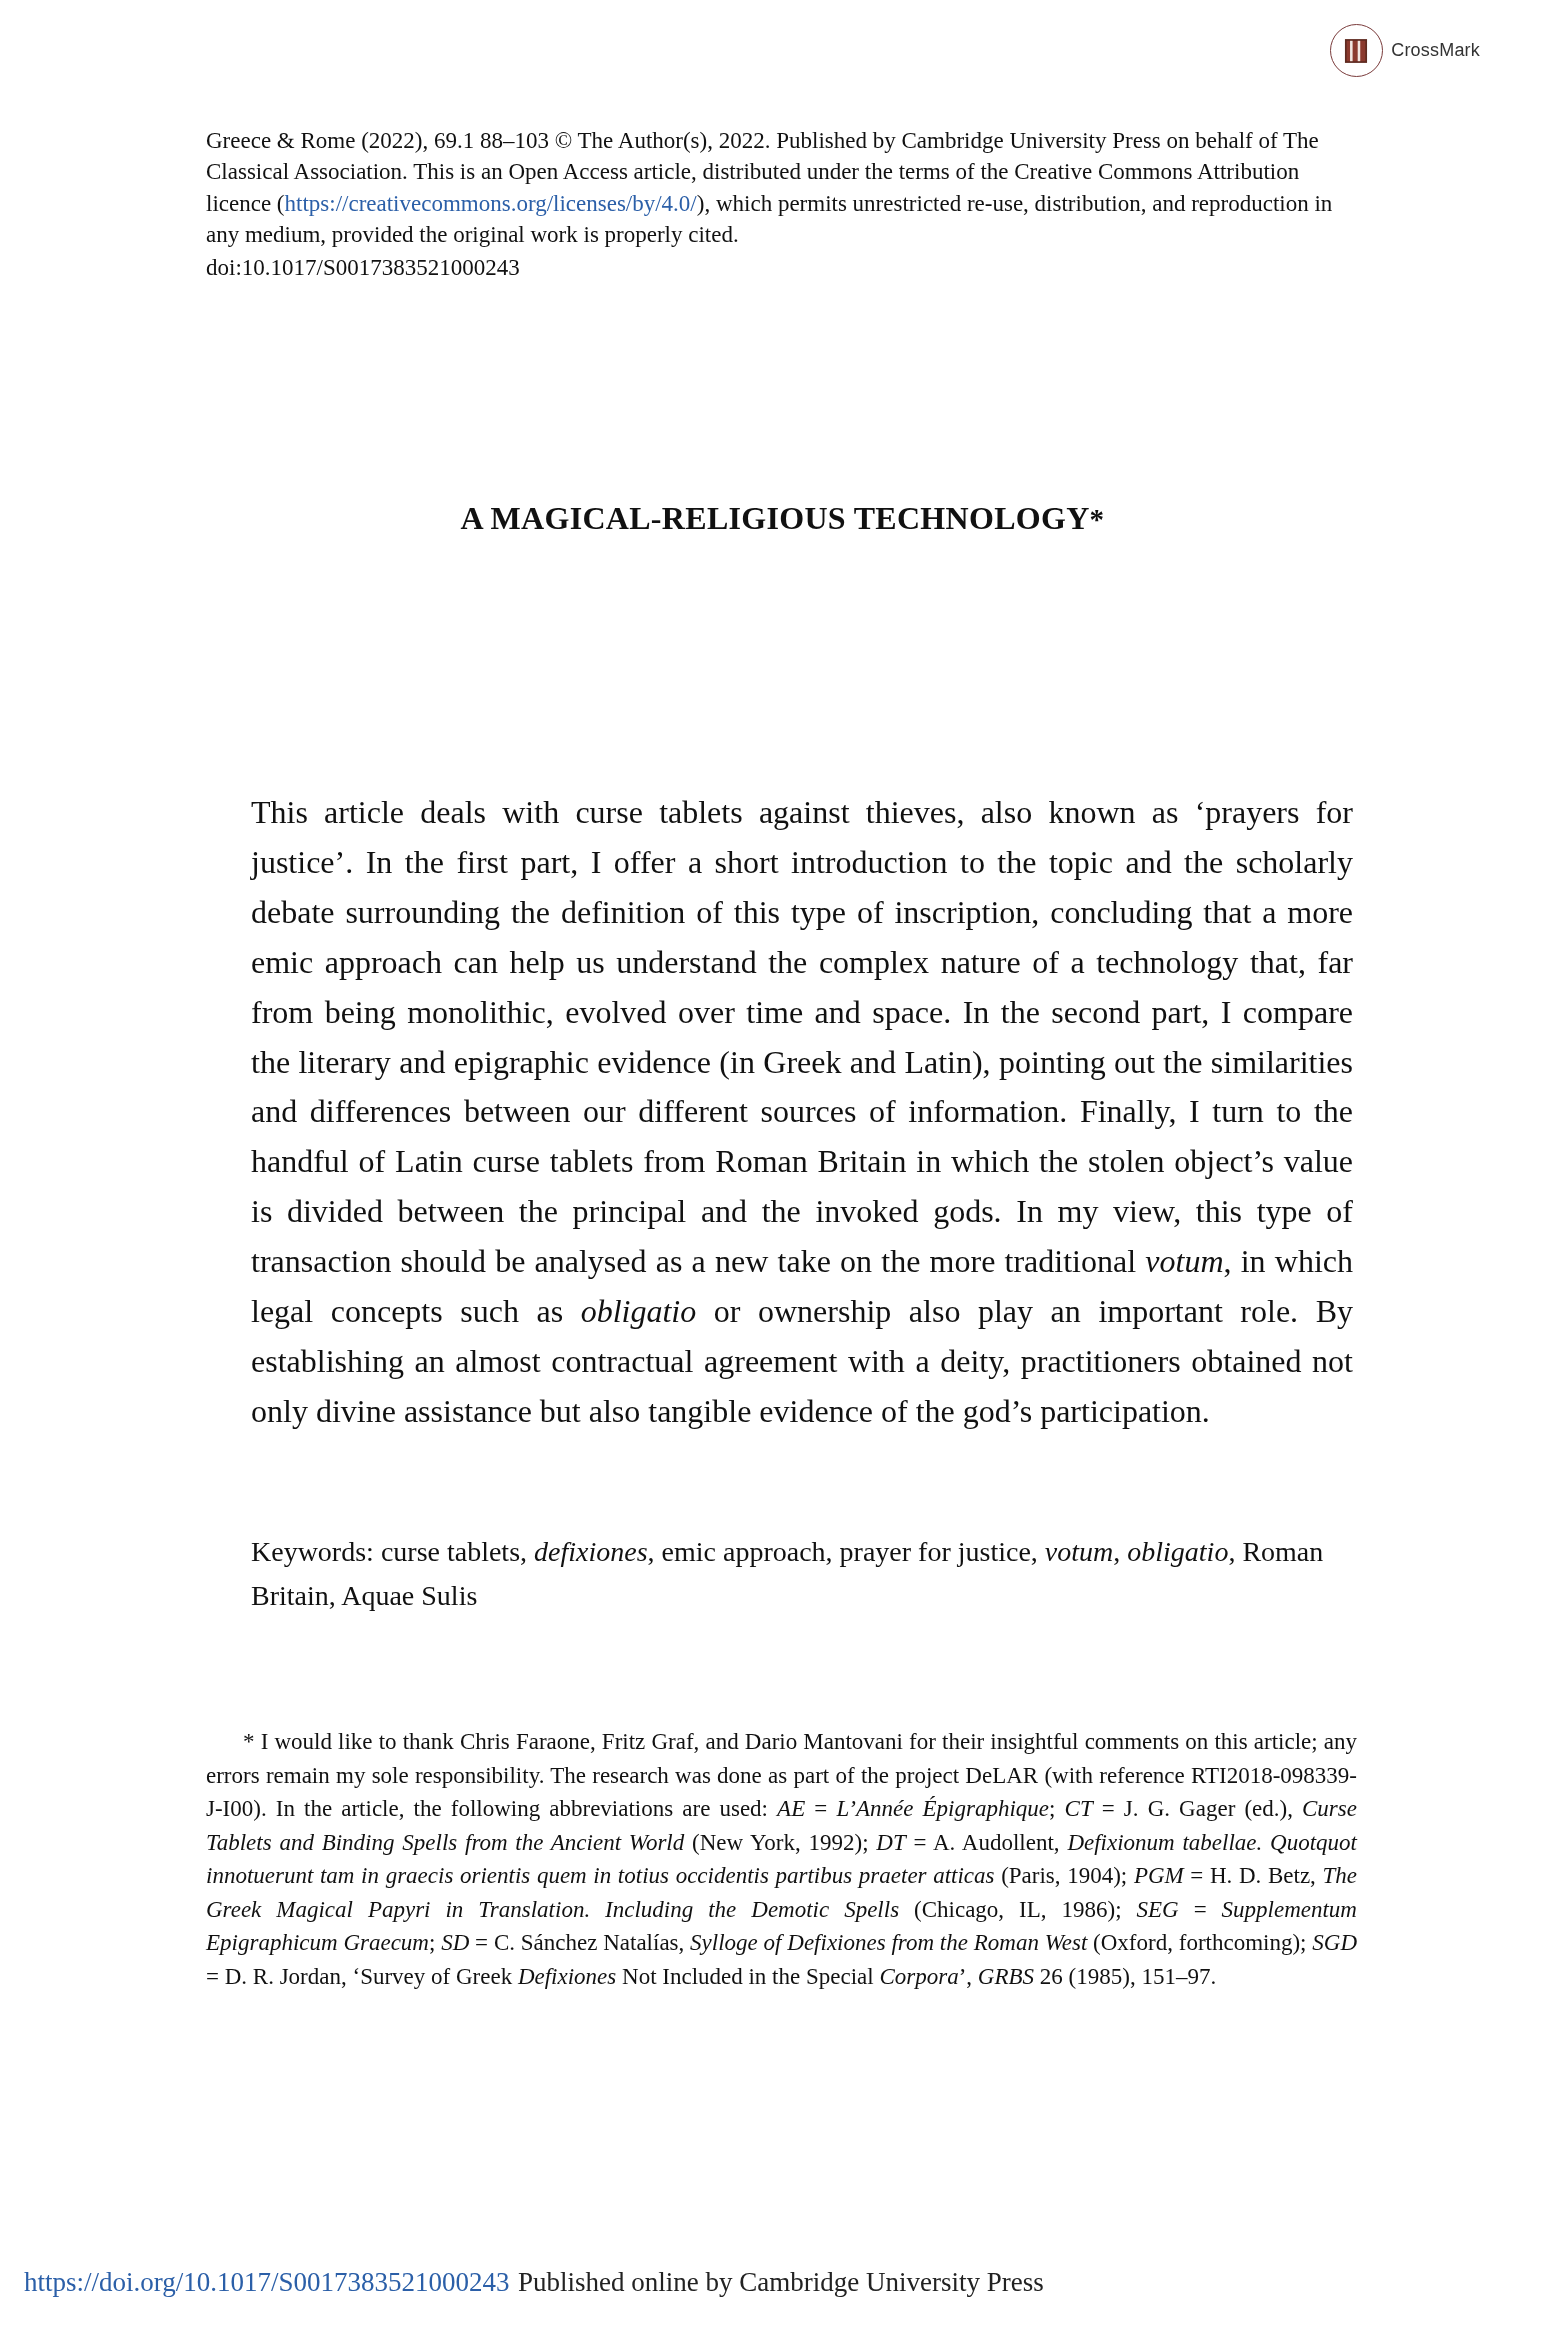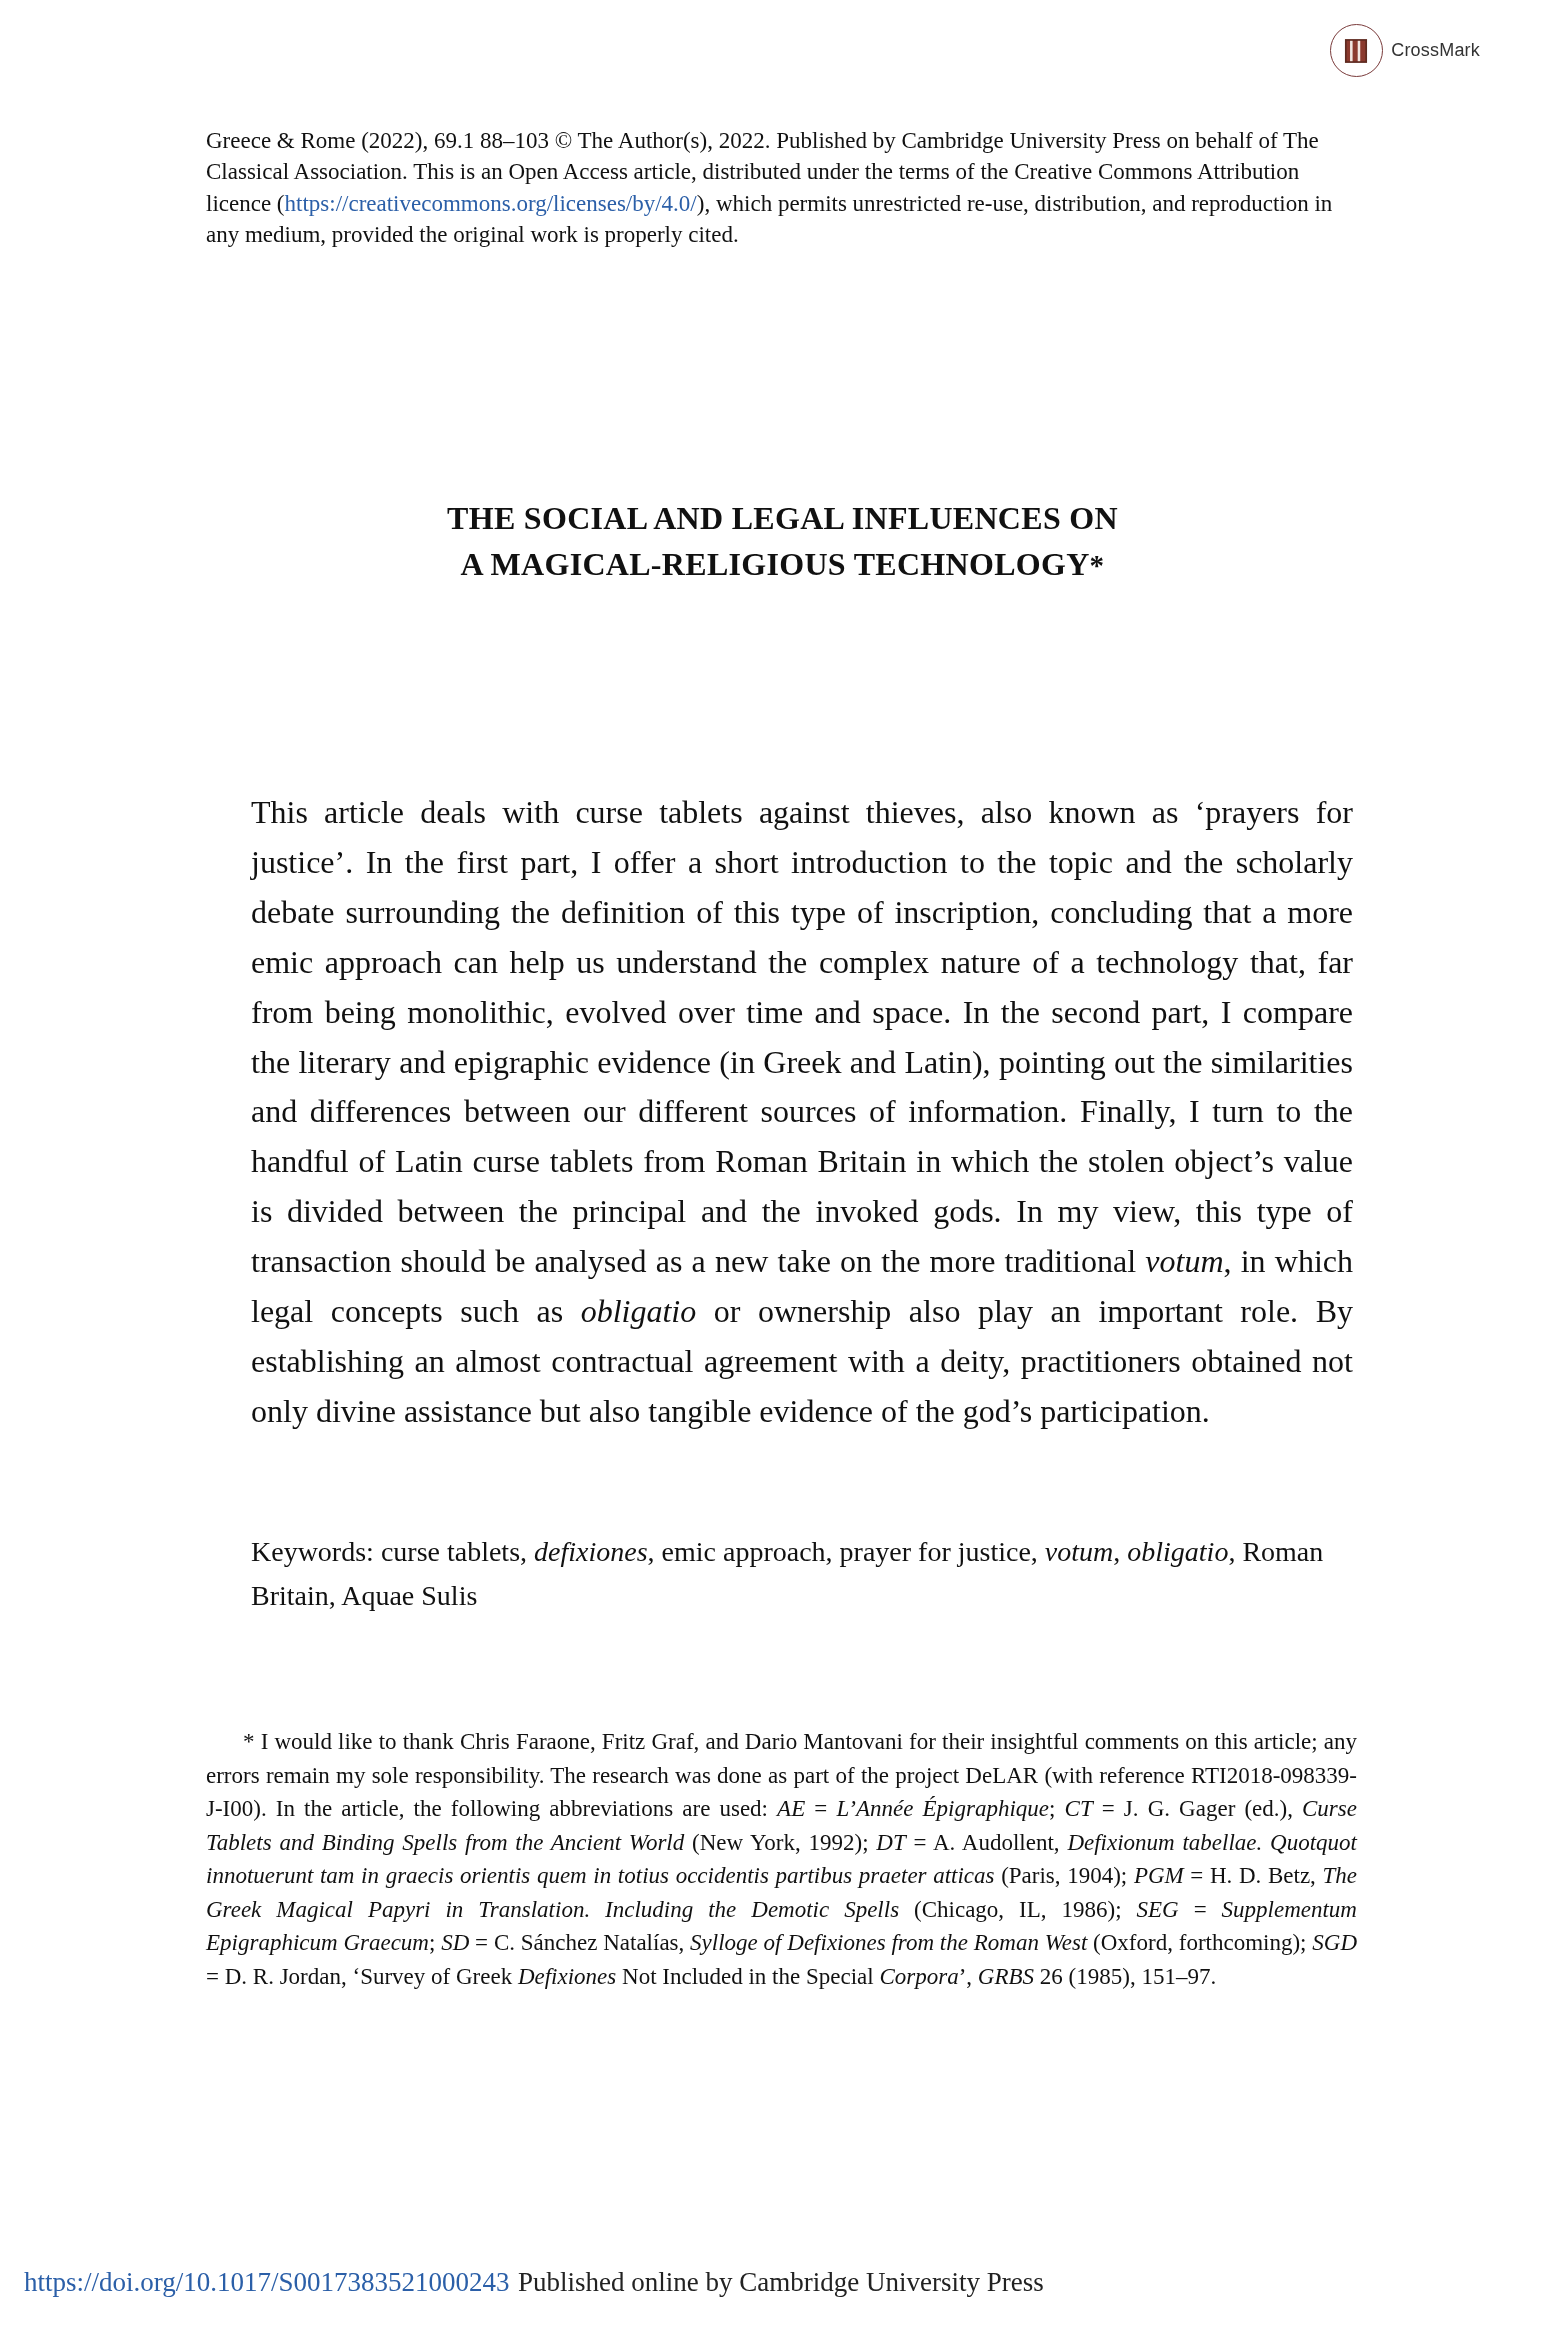--- a/index.html
+++ b/index.html
@@ -160,24 +160,24 @@
         <rect x="13" y="7" width="3" height="26" fill="#f2e7e2"></rect>
         <rect x="22" y="7" width="3" height="26" fill="#f2e7e2"></rect>
         <rect x="8" y="7" width="24" height="26" fill="none" stroke="#5e2a20" stroke-width="2"></rect>
       </svg>
     </span>
     <span class="crossmark-label">CrossMark</span>
   </div>
 
   <div class="copyright">
     <span>Greece &amp; Rome (2022), 69.1 88–103 © The Author(s), 2022. Published by Cambridge University Press on behalf of The Classical Association. This is an Open Access article, distributed under the terms of the Creative Commons Attribution licence (</span><a href="#">https://creativecommons.org/licenses/by/4.0/</a><span>), which permits unrestricted re-use, distribution, and reproduction in any medium, provided the original work is properly cited.</span>
+    <div class="doi-line">doi:10.1017/S0017383521000243</div>
   </div>
 
   <h1 class="title">
-    <span class="ln">THE SOCIAL AND LEGAL INFLUENCES ON</span>
     <span class="ln"><span>A MAGICAL-RELIGIOUS TECHNOLOGY</span><span class="asterisk">*</span></span>
   </h1>
 
   <div class="abstract">
     <span>This article deals with curse tablets against thieves, also known as ‘prayers for justice’. In the first part, I offer a short introduction to the topic and the scholarly debate surrounding the definition of this type of inscription, concluding that a more emic approach can help us understand the complex nature of a technology that, far from being monolithic, evolved over time and space. In the second part, I compare the literary and epigraphic evidence (in Greek and Latin), pointing out the similarities and differences between our different sources of information. Finally, I turn to the handful of Latin curse tablets from Roman Britain in which the stolen object’s value is divided between the principal and the invoked gods. In my view, this type of transaction should be analysed as a new take on the more traditional </span><i>votum</i><span>, in which legal concepts such as </span><i>obligatio</i><span> or ownership also play an important role. By establishing an almost contractual agreement with a deity, practitioners obtained not only divine assistance but also tangible evidence of the god’s participation.</span>
   </div>
 
   <div class="keywords">
     <b>Keywords:</b><span> curse tablets, </span><i>defixiones</i><span>, emic approach, prayer for justice, </span><i>votum</i><span>, </span><i>obligatio</i><span>, Roman Britain, Aquae Sulis</span>
   </div>

